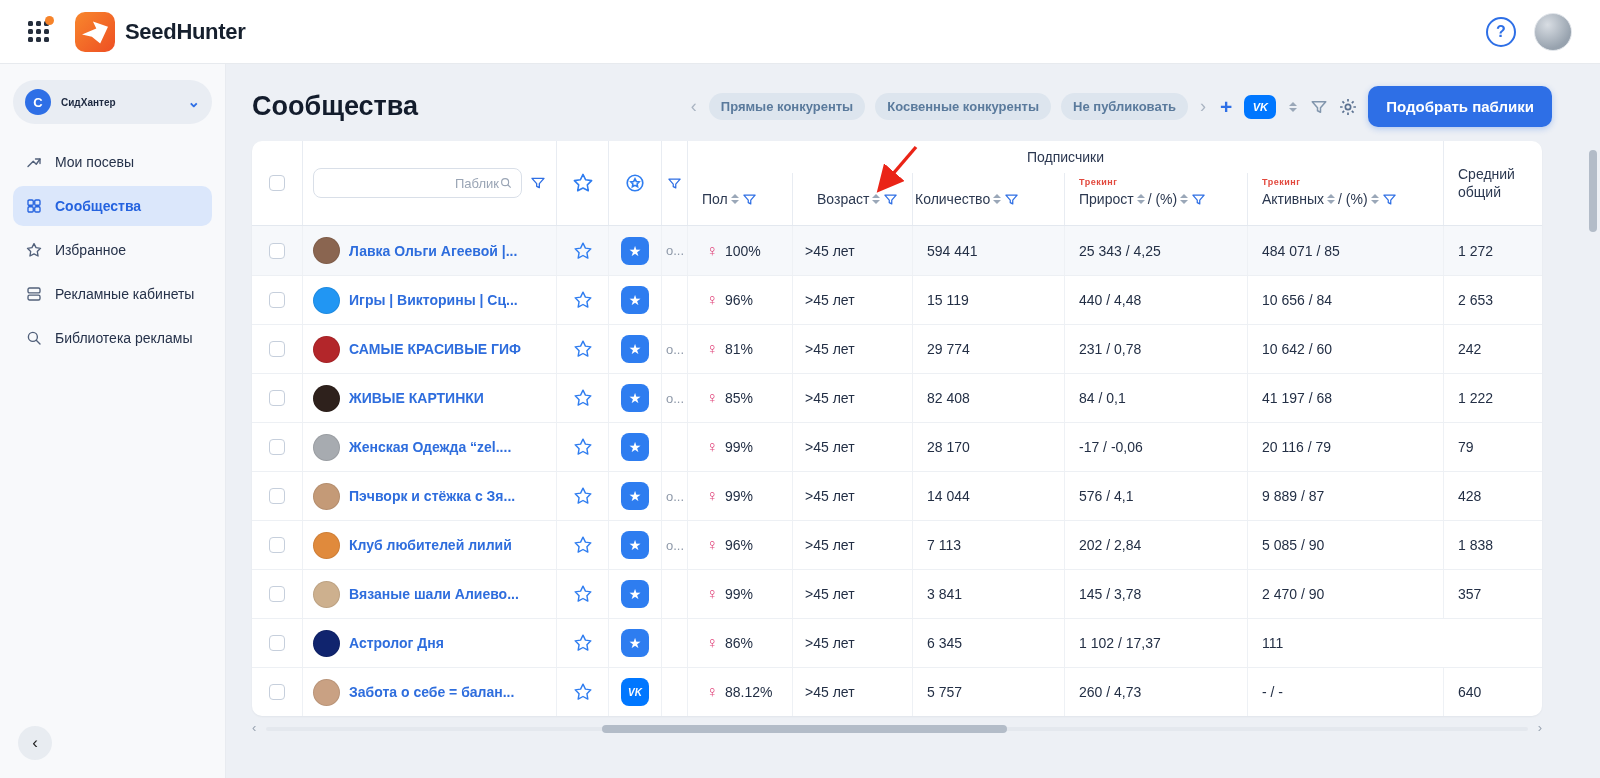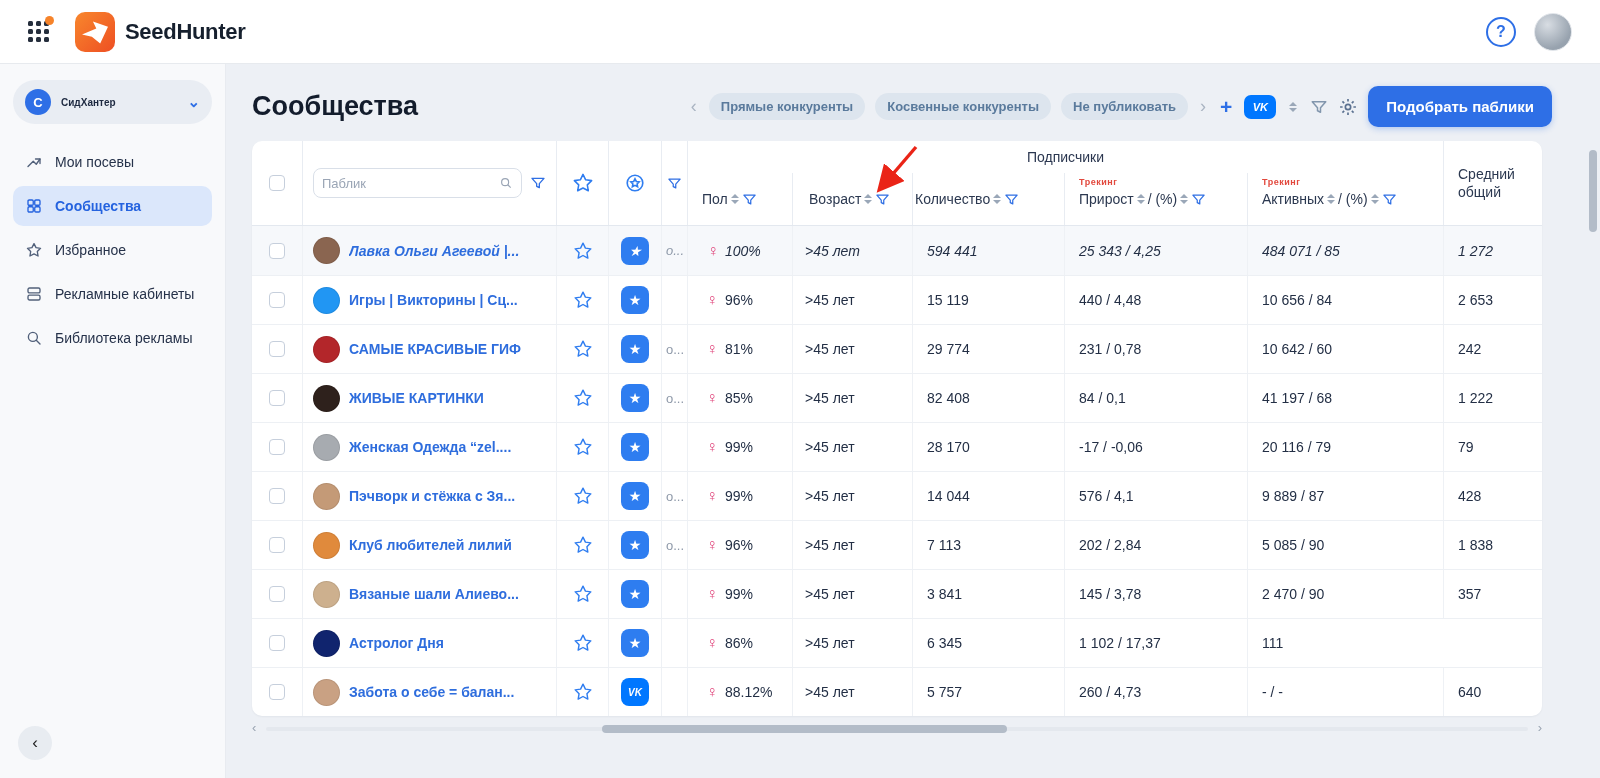--- a/index.html
+++ b/index.html
@@ -55,38 +55,38 @@
   .thead { display:grid; grid-template-columns:var(--cols); grid-template-rows:32px 52px; border-bottom:1px solid #e3e8ef; font-size:14px; color:#2b3850; }
   .hc { display:flex; align-items:center; }
   .bl { border-left:1px solid var(--line); }
   .h-check { grid-area:1/1/3/2; justify-content:center; }
   .h-public { grid-area:1/2/3/3; padding:0 10px; gap:8px; }
   .h-star { grid-area:1/3/3/4; justify-content:center; }
   .h-app { grid-area:1/4/3/5; justify-content:center; }
   .h-trunc { grid-area:1/5/3/6; justify-content:center; }
   .h-group { grid-area:1/6/2/11; justify-content:center; color:#2b3750; }
   .h-gender { grid-area:2/6/3/7; padding-left:14px; }
-  .h-age { grid-area:2/7/3/8; padding-left:16px;text-align:right; }
+  .h-age { grid-area:2/7/3/8; padding-left:24px;text-align:right; }
   .h-count { grid-area:2/8/3/9; padding-left:2px; }
   .h-growth { grid-area:2/9/3/10; padding-left:14px; position:relative; }
   .h-active { grid-area:2/10/3/11; padding-left:14px; position:relative; }
   .h-avg { grid-area:1/11/3/12; padding-left:14px; line-height:18px; }
   .tracking { position:absolute; top:4px; left:14px; font-size:9px; font-weight:700; letter-spacing:.5px; color:#e2483d; }
   .search-box { flex:1; height:30px; border:1px solid #d9dfe8; border-radius:8px; display:flex; align-items:center; padding:0 8px; background:#fff; }
-  .search-box input { border:none; outline:none; flex:1; font-family:inherit; font-size:13px; color:#0c4a6e; min-width:0; background:transparent; }
+  .search-box input { border:none; outline:none; flex:1; font-family:inherit; font-size:13px; color:#0c4a6e; min-width:0; background:transparent;text-align:right; }
   .search-box input::placeholder { color:#9aa5b5; }
   .funnel { flex:none; }
   .checkbox { width:16px; height:16px; border:1.5px solid #c6cfdc; border-radius:4px; background:#fff; display:inline-block; cursor:pointer; }
   .star-o { width:20px; height:20px; fill:none; stroke:#2f7df0; stroke-width:1.7; stroke-linejoin:round; cursor:pointer; }
   .star-o.big { width:22px; height:22px; }
 
   .tbody { }
   .row { display:grid; grid-template-columns:var(--cols); height:49px; align-items:center; border-top:1px solid #edf0f4; font-size:14px; color:#232f45; }
   .row:first-child { border-top:none; }
-  .row.hl { background:#f6f8fb;font-style:italic; }
+  .row.hl { background:#f6f8fb; }
   .cell { display:flex; align-items:center; height:100%; }
   .cell.bl { border-left:1px solid #eef1f5; }
   .c-check { justify-content:center; }
   .c-public { padding:0 10px; gap:9px; overflow:hidden; }
   .avatar { width:27px; height:27px; border-radius:50%; flex:none; box-shadow:inset 0 0 0 1px rgba(0,0,0,.08); }
   .link { color:#2e6ddd; font-weight:700; font-size:14px; white-space:nowrap; overflow:hidden; text-overflow:ellipsis; cursor:pointer; text-decoration:none; }
   .c-star, .c-app { justify-content:center; }
   .appicon { width:28px; height:28px; border-radius:8px; background:#2e7df0; color:#fff; font-size:14px; display:flex; align-items:center; justify-content:center; }
   .appicon.vk { background:#0077ff; font-size:10px; font-weight:800; font-style:italic; }
   .trunc { color:#8e99a9; font-size:13px; padding-left:4px; }

